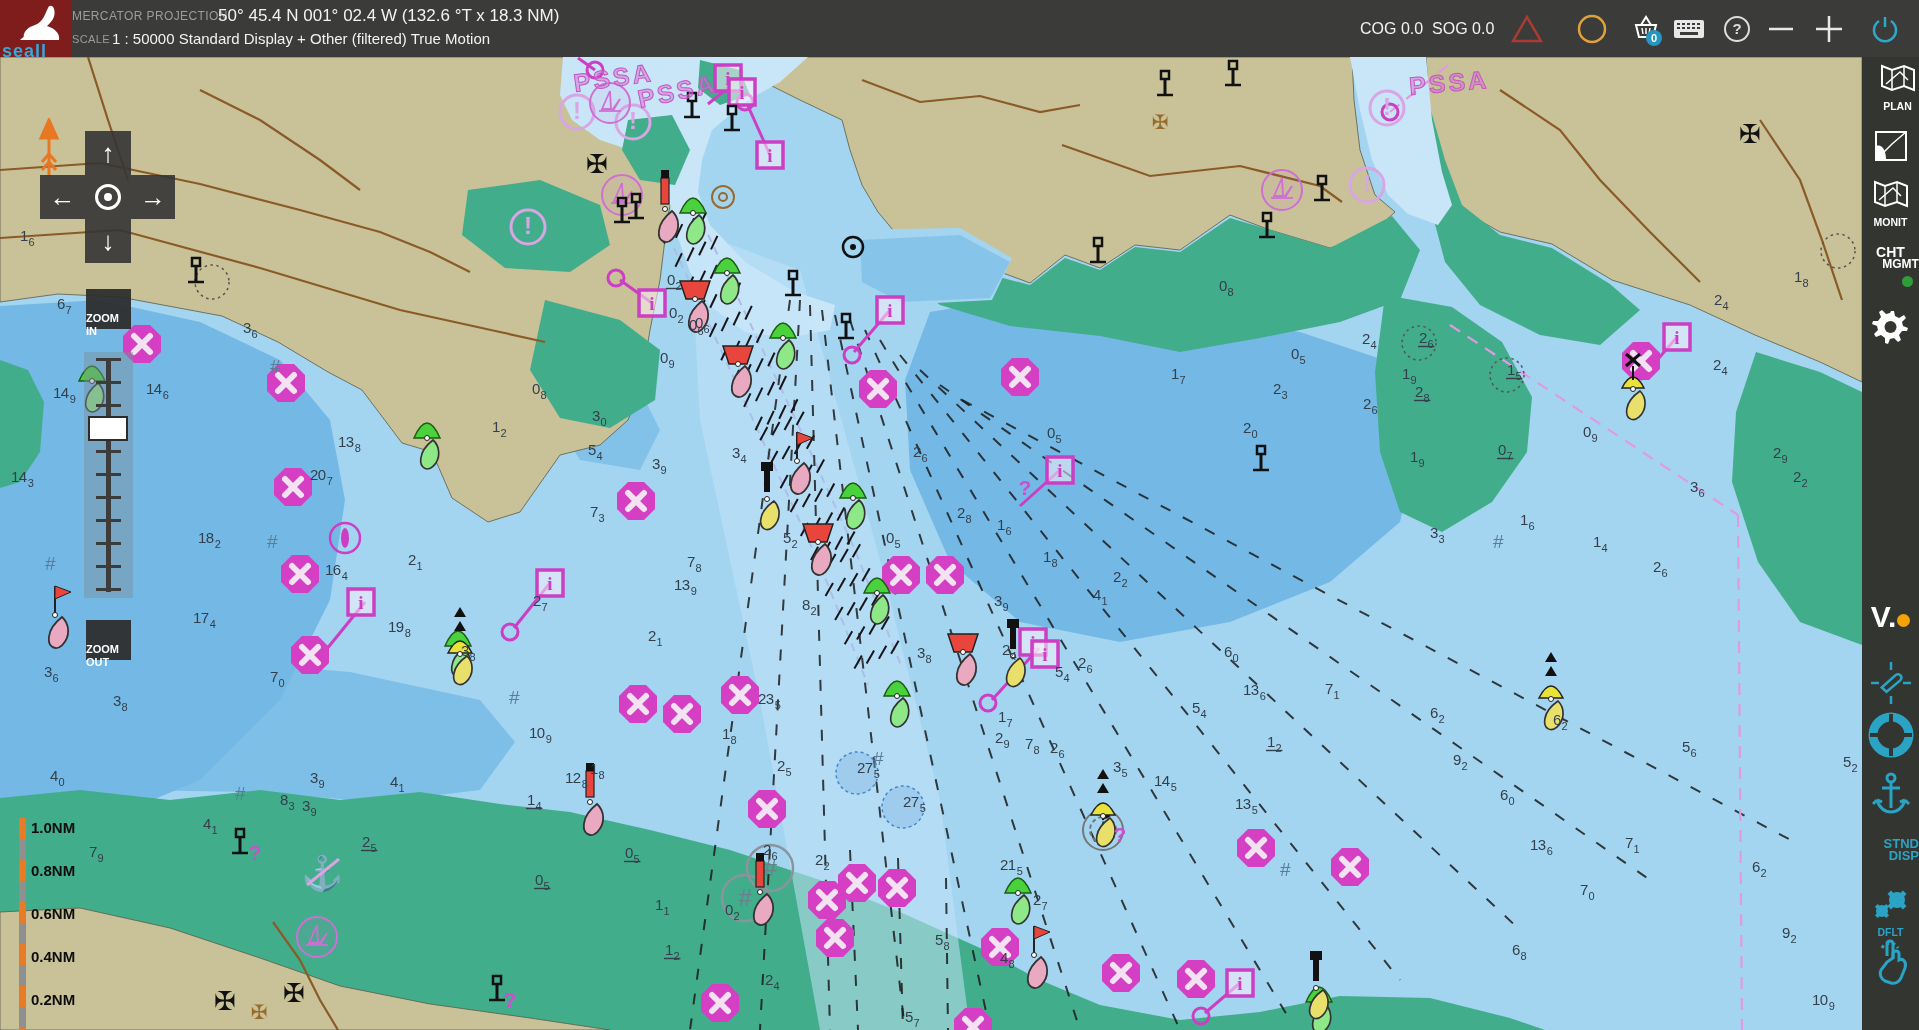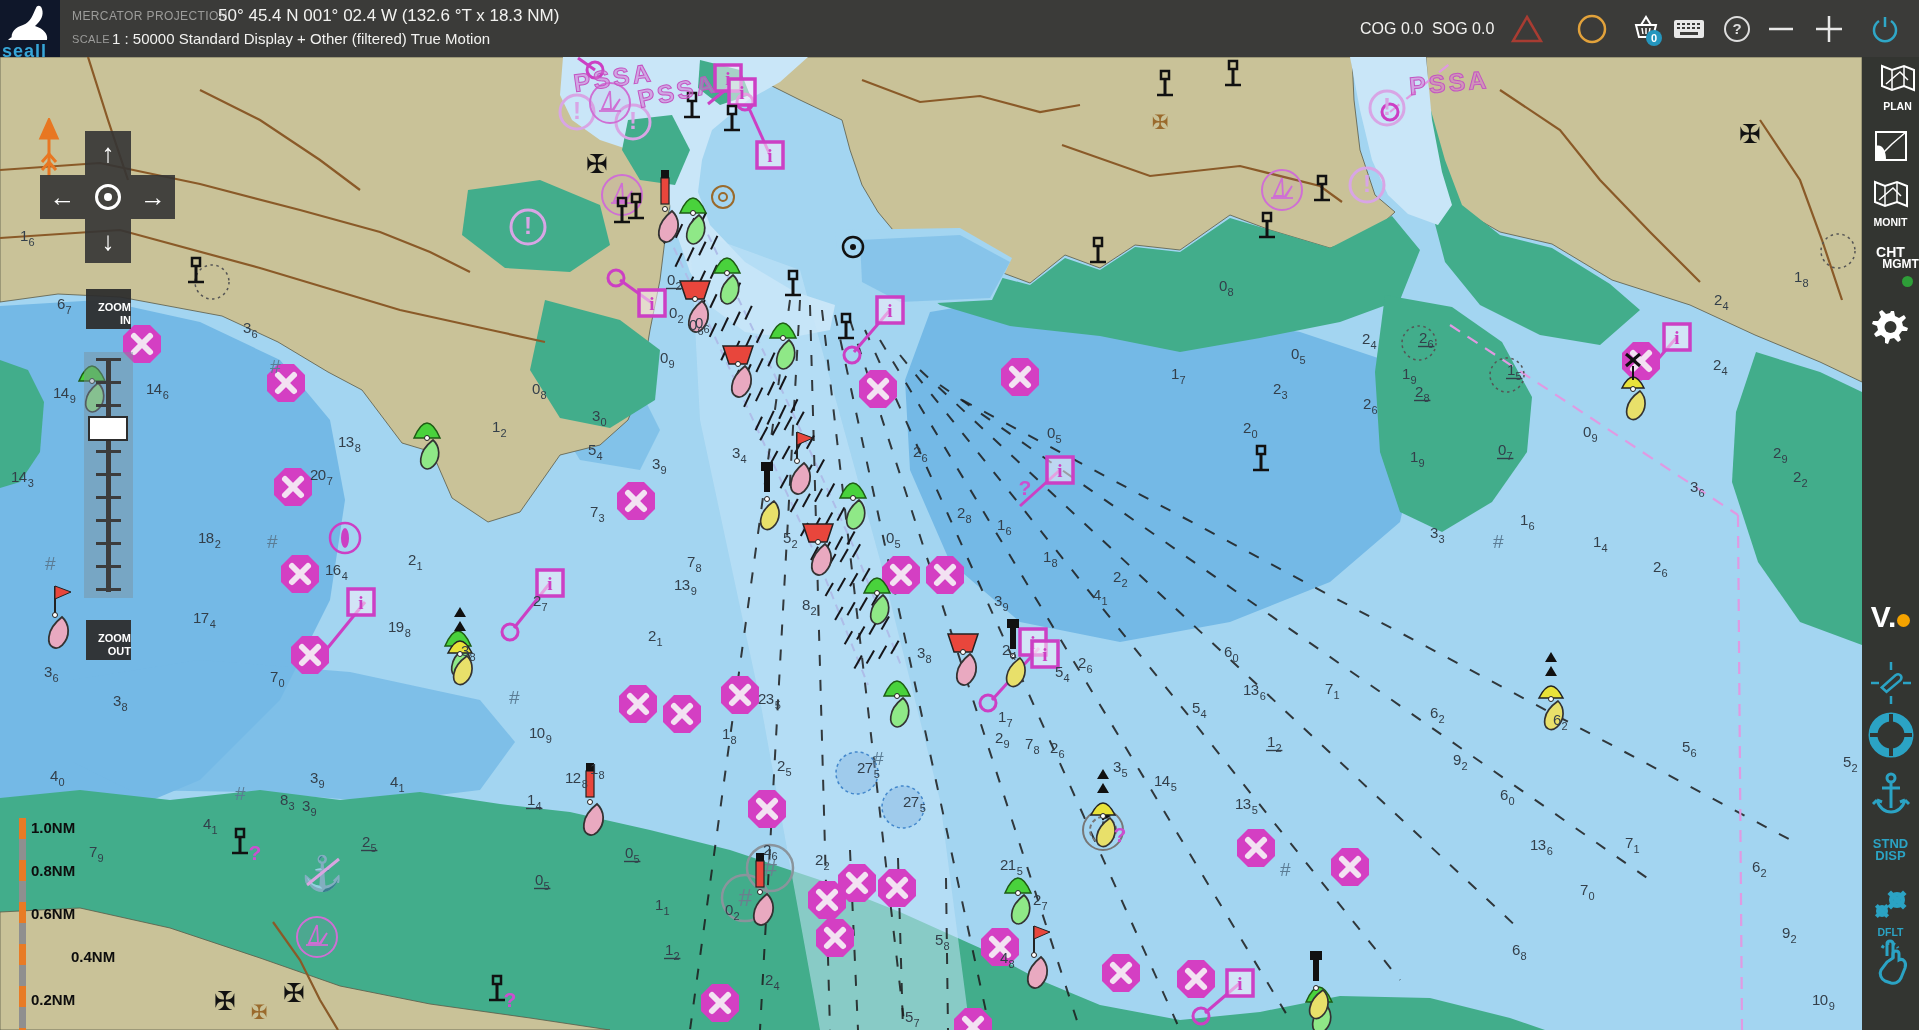--- a/index.html
+++ b/index.html
@@ -1,40 +1,40 @@
 <!DOCTYPE html>
 <html><head>
 <meta charset="utf-8">
 <style>
   html,body{margin:0;padding:0;background:#222;}
   .app{position:relative;width:1919px;height:1030px;overflow:hidden;font-family:"Liberation Sans",sans-serif;background:#a3d5f1;}
   
   .topbar{position:absolute;left:0;top:0;width:1919px;height:57px;background:#3b3b39;z-index:30;}
-  .logo{position:absolute;left:0;top:0;width:60px;height:57px;background:#0f172a;overflow:hidden;}
+  .logo{position:absolute;left:0;top:0;width:60px;height:57px;background:#7f1d1d;overflow:hidden;padding-left:12px;}
   .logo-text{position:absolute;left:2px;top:41px;color:#37a6d8;font-weight:bold;font-size:18px;letter-spacing:1px;}
   .proj-label{position:absolute;left:72px;top:9px;color:#9c9c9a;font-size:12px;letter-spacing:.4px;}
   .pos-text{position:absolute;left:218px;top:6px;color:#f2f2f0;font-size:17px;}
   .scale-label{position:absolute;left:72px;top:33px;color:#9c9c9a;font-size:11px;letter-spacing:.4px;}
   .scale-text{position:absolute;left:112px;top:30px;color:#f2f2f0;font-size:15px;}
   .cogsog{position:absolute;left:1360px;top:20px;width:130px;color:#f2f2f0;font-size:16px;white-space:pre;}
   .tb-icon{position:absolute;top:12px;width:34px;height:34px;display:flex;align-items:center;justify-content:center;}
   
   .sidebar{position:absolute;left:1862px;top:0;width:57px;height:1030px;background:#333531;z-index:25;}
   .sb-item{position:absolute;left:0;width:57px;text-align:center;color:#fff;}
   .sb-label{font-size:10.5px;font-weight:bold;color:#fff;line-height:12px;}
   .sb-label.teal{color:#2ba3c4;}
   .v-item{font-size:30px;font-weight:bold;color:#fff;}
   .v-dot{display:inline-block;width:13px;height:13px;border-radius:50%;background:#f5a300;margin-left:1px;}
   .green-dot{position:absolute;left:40px;top:30px;width:11px;height:11px;border-radius:50%;background:#2e9e38;}
   
   .navpad{position:absolute;left:40px;top:131px;width:135px;height:132px;z-index:20;}
   .np-btn{position:absolute;background:rgba(52,52,52,.9);display:flex;align-items:center;justify-content:center;color:#fff;font-size:26px;font-weight:bold;cursor:pointer;}
   .np-center-ring{width:20px;height:20px;border:3px solid #fff;border-radius:50%;display:flex;align-items:center;justify-content:center;}
   .np-center-dot{width:8px;height:8px;background:#fff;border-radius:50%;}
-  .zoom-btn{position:absolute;left:86px;width:45px;height:40px;background:rgba(45,45,45,.94);color:#fff;font-size:11px;font-weight:bold;text-align:right;line-height:13px;padding-top:12px;box-sizing:border-box;z-index:20;cursor:pointer;}
+  .zoom-btn{position:absolute;left:86px;width:45px;height:40px;background:rgba(45,45,45,.94);color:#fff;font-size:11px;font-weight:bold;text-align:left;line-height:13px;padding-top:23px;box-sizing:border-box;z-index:20;cursor:pointer;}
   .slider{position:absolute;left:84px;top:352px;width:49px;height:246px;background:rgba(125,145,155,.45);z-index:19;}
   .slider-rail{position:absolute;left:22px;top:6px;width:5px;height:234px;background:#3c3c3c;}
   .slider-ticks{position:absolute;left:12px;top:6px;width:25px;height:234px;
      background:repeating-linear-gradient(180deg,#3c3c3c 0 3px,transparent 3px 23px);}
   .slider-handle{position:absolute;left:4px;top:64px;width:40px;height:25px;background:#fff;border:2px solid #2d2d2d;box-sizing:border-box;cursor:pointer;}
   .nm-bar{position:absolute;left:19px;top:818px;width:7px;height:212px;z-index:18;
      background:repeating-linear-gradient(180deg,#e87b25 0 21px,#8f8f8f 21px 42px);}
   .nm-label{position:absolute;left:31px;color:#0d0d0d;font-size:15px;font-weight:bold;z-index:18;}
   .chart-wrap{position:absolute;left:0;top:57px;width:1862px;height:973px;}
   svg text.snd{font-family:"Liberation Sans",sans-serif;font-size:15px;fill:#333f4a;letter-spacing:-0.5px;}
@@ -1467,21 +1467,21 @@
   </div>
   <div class="zoom-btn" style="top:620px;">
     <div>ZOOM</div>
     <div>OUT</div>
   </div>
 
   <div class="nm-bar"></div>
   <div class="nm-label" style="top:819px;">1.0NM</div>
   <div class="nm-label" style="top:862px;">0.8NM</div>
   <div class="nm-label" style="top:905px;">0.6NM</div>
-  <div class="nm-label" style="top:948px;margin-left:40px;">0.4NM</div>
+  <div class="nm-label" style="top:948px;">0.4NM</div>
   <div class="nm-label" style="top:991px;">0.2NM</div>
 
   <div class="topbar">
     <div class="logo">
       <svg width="60" height="44">
         <path d="M12,40 C10,32 16,27 23,25 C31,22 33,14 36,8 C37,5 41,5 42,9 C44,15 41,21 35,26 C44,29 48,34 47,40 Z" fill="#fff"></path>
         <path d="M8,40 C10,37 14,36 18,37 L16,40 Z" fill="#fff"></path>
       </svg>
       <div class="logo-text">seall</div>
     </div>
@@ -1622,21 +1622,21 @@
         <g stroke="#2ba3c4" stroke-width="3" fill="none">
           <circle cx="22" cy="8" r="4"></circle>
           <line x1="22" y1="12" x2="22" y2="38"></line>
           <line x1="13" y1="18" x2="31" y2="18"></line>
           <path d="M8,30 C10,38 16,42 22,42 C28,42 34,38 36,30"></path>
           <path d="M8,30 L4,34 M8,30 L13,32"></path>
             <path d="M36,30 L40,34 M36,30 L31,32"></path>
         </g>
       </svg>
     </div>
-    <div class="sb-item" style="top:838px;">
+    <div class="sb-item" style="top:838px;text-align:right;">
       <div class="sb-label teal" style="font-size:13px;">STND</div>
       <div class="sb-label teal" style="font-size:13px;">DISP</div>
     </div>
     <div class="sb-item" style="top:888px;">
       <svg width="44" height="34">
         <g fill="#2ba3c4">
           <circle cx="28" cy="12" r="8"></circle>
             <circle cx="28" cy="12" r="3.5" fill="#333531"></circle>
           <rect x="25.5" y="1" width="5" height="22" transform="rotate(45 28 12)"></rect>
             <rect x="25.5" y="1" width="5" height="22" transform="rotate(-45 28 12)"></rect>

